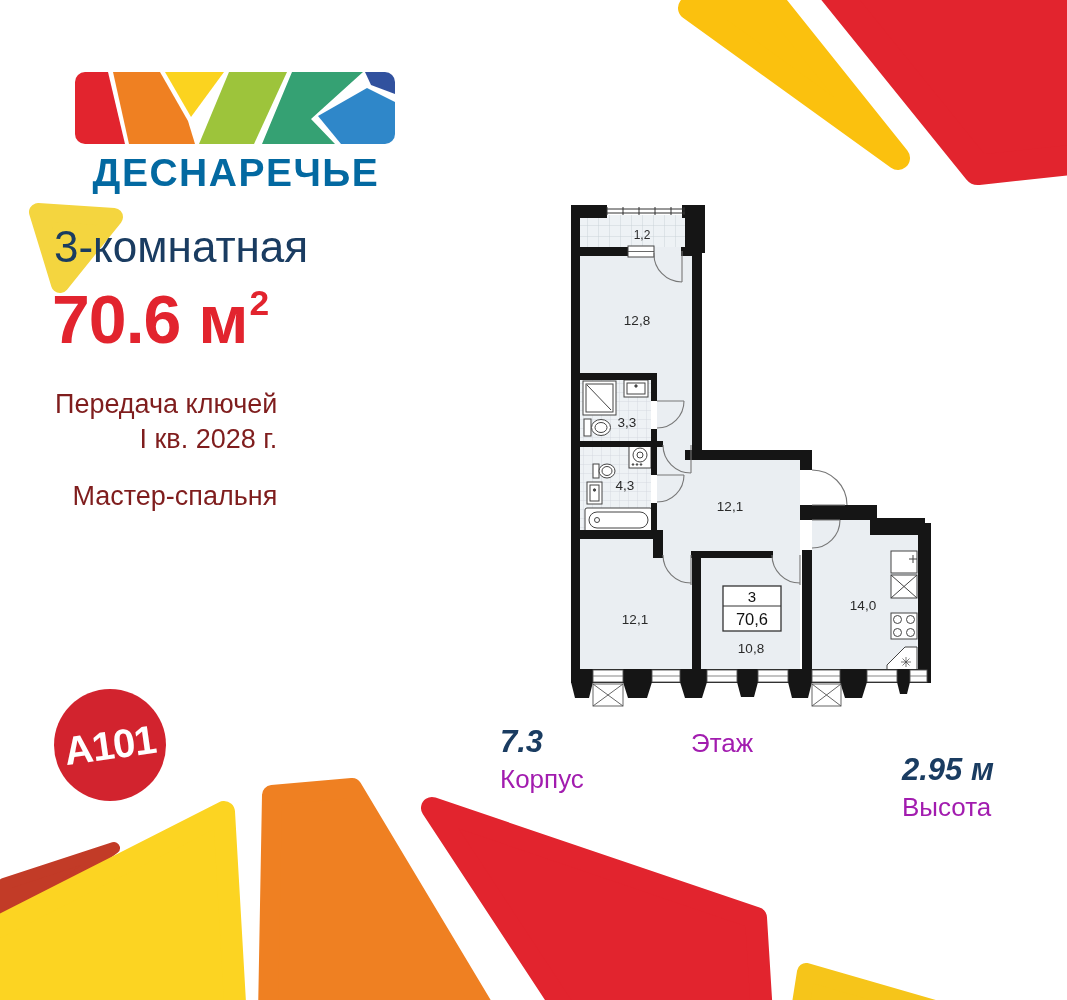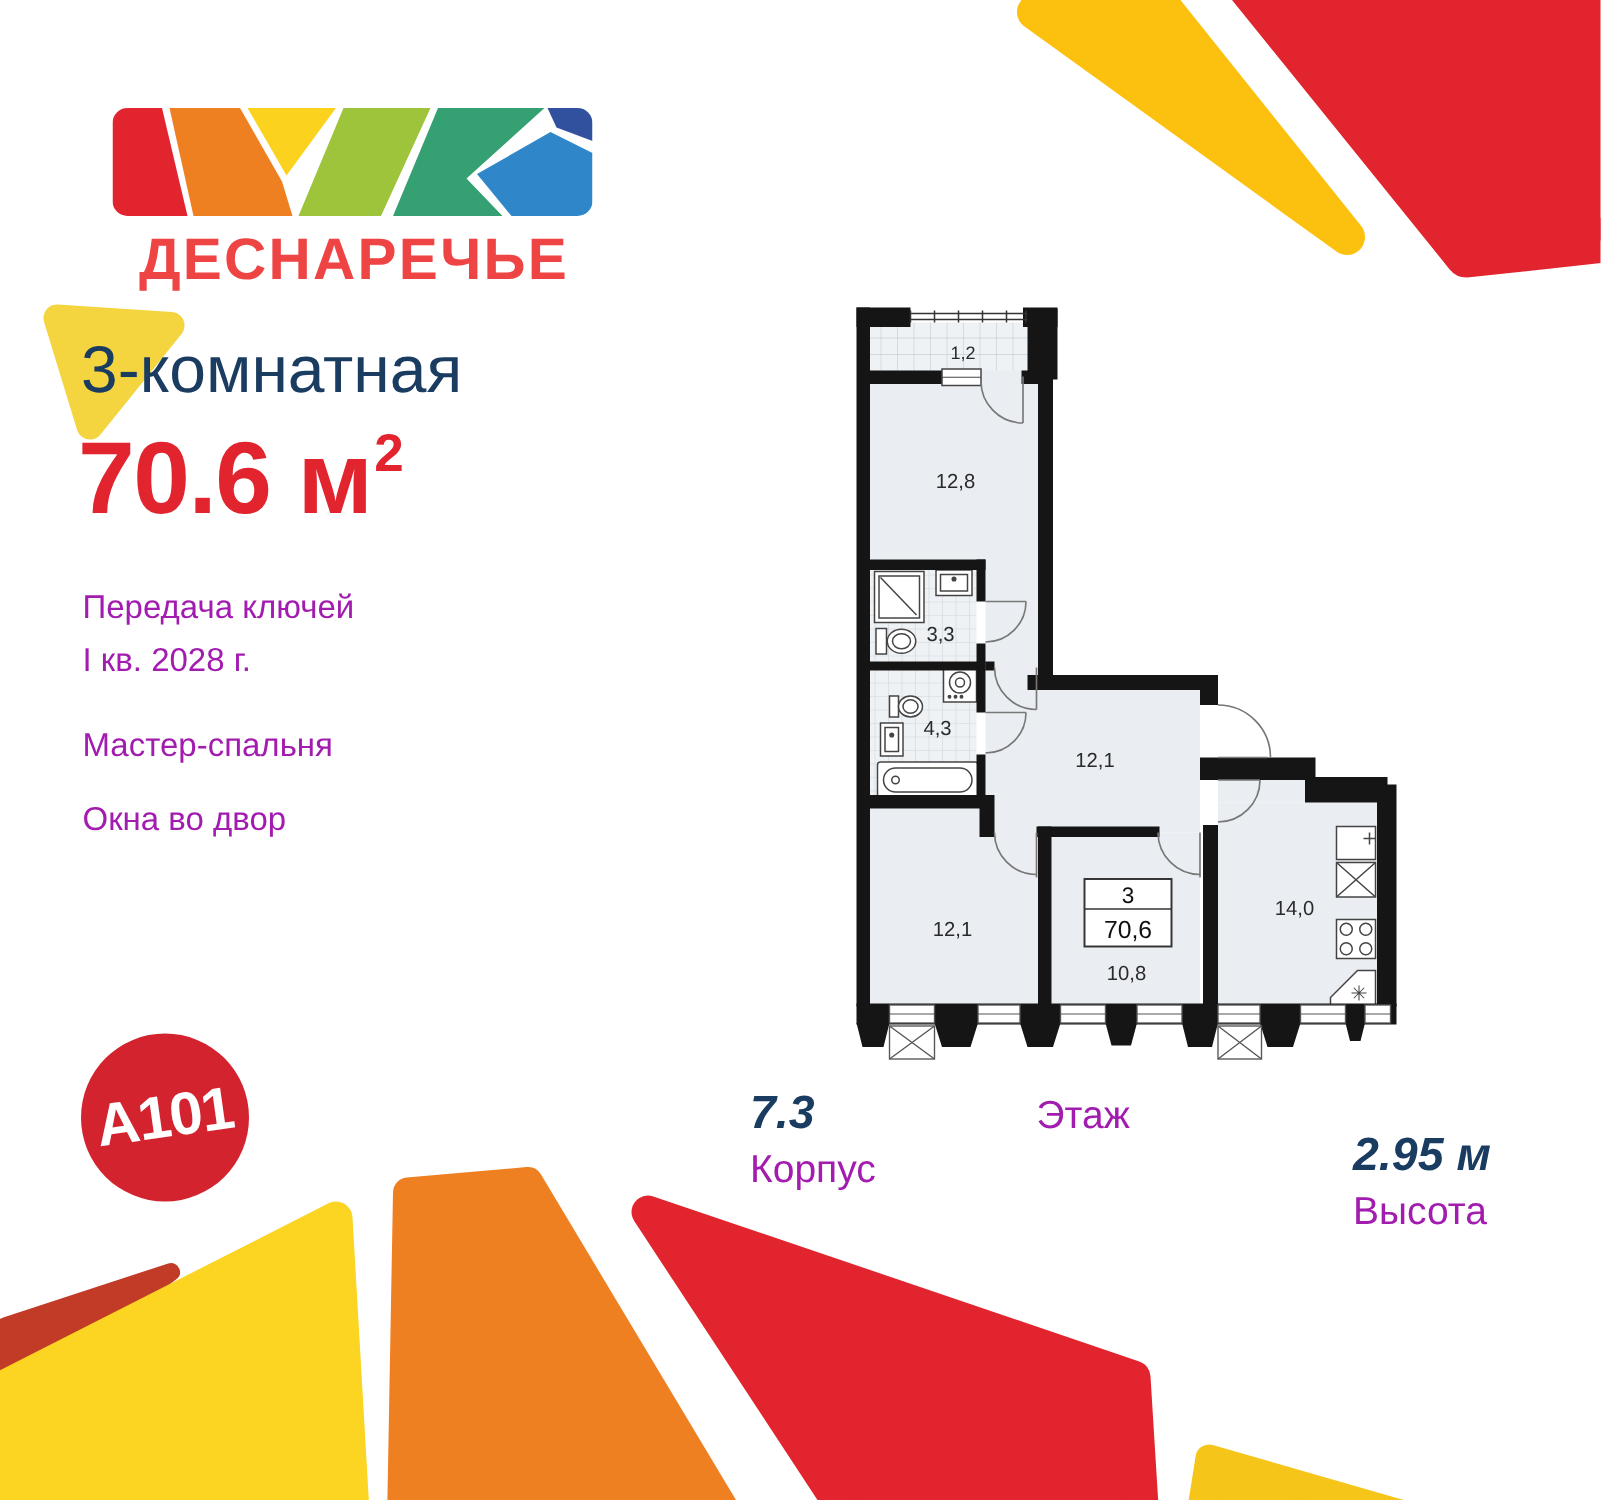--- a/index.html
+++ b/index.html
@@ -4,29 +4,29 @@
 <style>
   html,body{margin:0;padding:0;}
   body{
     width:1067px;height:1000px;position:relative;overflow:hidden;
     background:#ffffff;font-family:"Liberation Sans",sans-serif;
   }
   .decor{position:absolute;left:0;top:0;width:1067px;height:1000px;z-index:0;}
   
   .logo{position:absolute;left:75px;top:72px;width:322px;z-index:2;}
   .logo-text{margin-top:3px;text-align:center;font-size:39px;font-weight:700;
-    color:#ef4444;letter-spacing:1.5px;}
+    color:#0369a1;letter-spacing:1.5px;}
   
   .apt-type{position:absolute;left:54px;top:222px;font-size:44px;font-weight:500;
     color:#1a3c61;z-index:2;}
   .apt-area{position:absolute;left:52px;top:280px;font-size:68px;font-weight:800;
     color:#e2242e;letter-spacing:-1px;z-index:2;}
   .apt-area sup{font-size:52%;position:relative;top:-4px;left:2px;}
   
-  .features{position:absolute;left:55px;top:388px;color:#a21caf;font-size:22px;z-index:2;}
+  .features{position:absolute;left:55px;top:388px;color:#7f1d1d;font-size:27px;z-index:2;text-align:right;}
   .feature{margin-bottom:16px;line-height:33px;}
   .feature.first{margin-bottom:2px;}
   .feature.pairend{margin-bottom:24px;}
   
   .a101{position:absolute;left:54px;top:689px;width:112px;height:112px;border-radius:50%;
     background:#d2232e;display:flex;align-items:center;justify-content:center;z-index:2;}
   .a101 span{color:#fff;font-size:40px;font-weight:700;transform:rotate(-8deg);letter-spacing:-1px;}
   
   .plan{position:absolute;left:565px;top:203px;z-index:1;}
   
@@ -73,21 +73,20 @@
   <div class="logo-text">ДЕСНАРЕЧЬЕ</div>
 </div>
 
 <div class="apt-type">3-комнатная</div>
 <div class="apt-area"><span>70.6</span>&nbsp;<span>м</span><sup>2</sup></div>
 
 <div class="features">
   <div class="feature first">Передача ключей</div>
   <div class="feature pairend">I кв. 2028 г.</div>
   <div class="feature">Мастер-спальня</div>
-  <div class="feature">Окна во двор</div>
 </div>
 
 <div class="a101">
   <span>A101</span>
 </div>
 
 <svg class="plan" width="372" height="512" viewBox="0 0 372 512">
   <defs>
     <pattern id="tile" width="9" height="9" patternUnits="userSpaceOnUse">
       <path d="M9,0 H0 V9" fill="none" stroke="#cfd6dc" stroke-width="0.8"></path>

